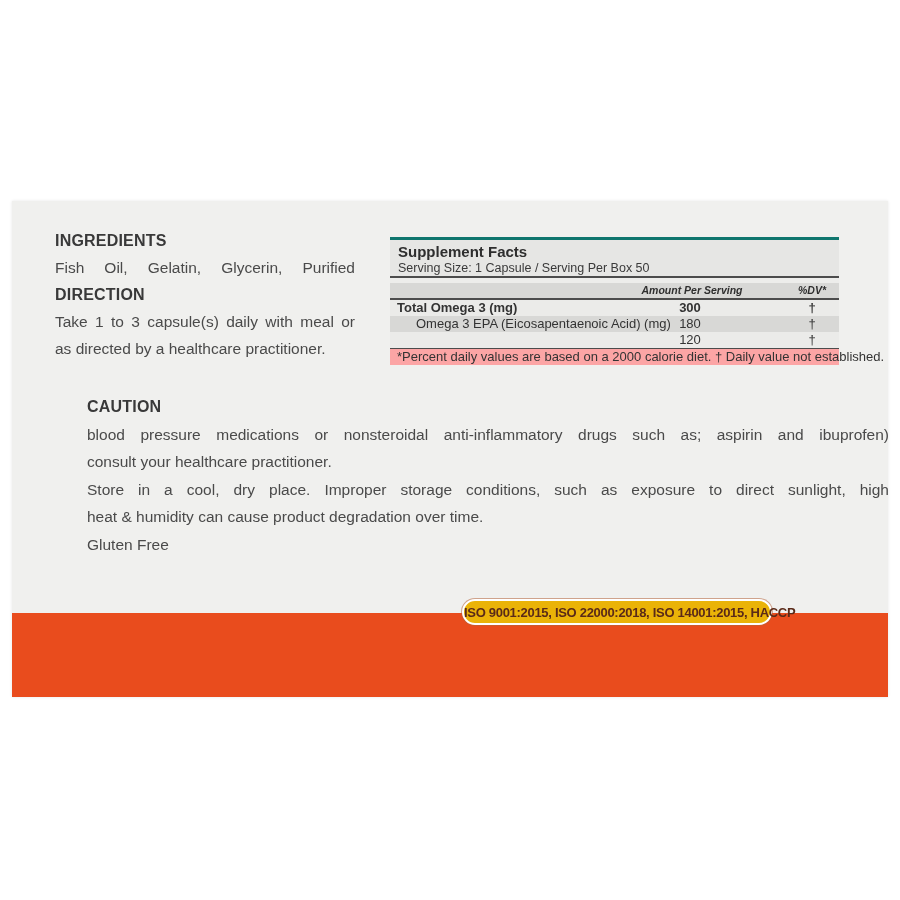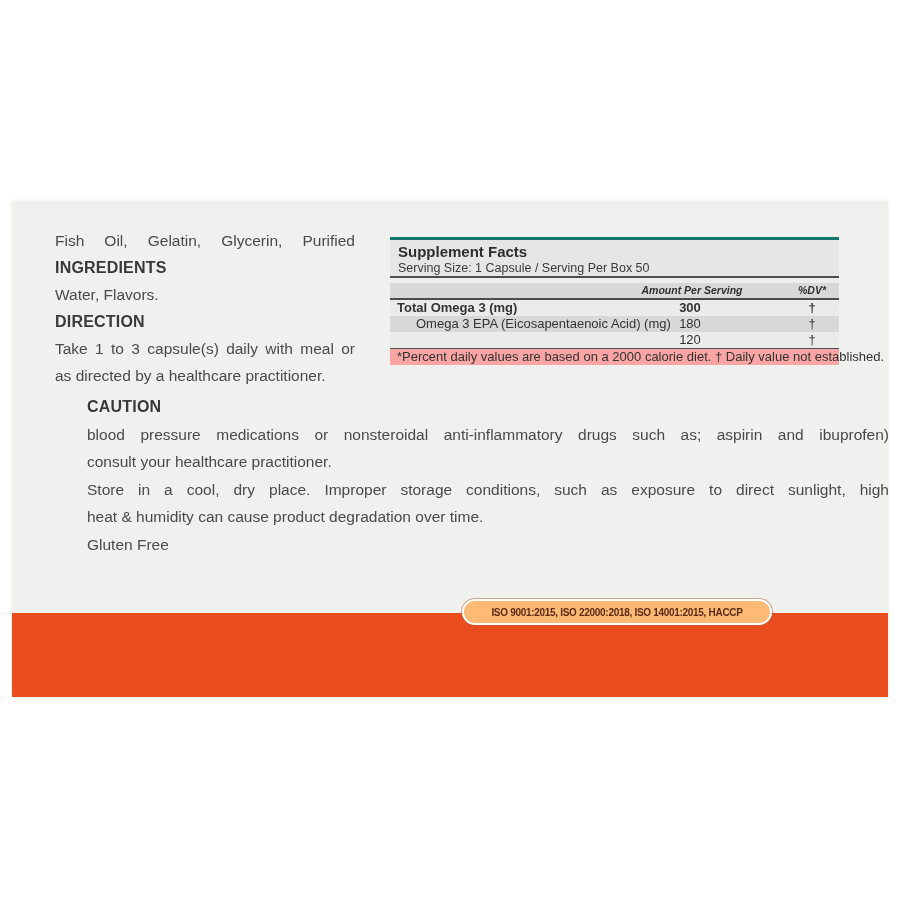--- a/index.html
+++ b/index.html
@@ -43,36 +43,35 @@
   .supp-row.shade{background:#d8d8d6;padding-left:12px;}
   .supp-row.light{background:#ebebe9;}
   .supp-foot{height:16px;line-height:16px;background:#fca5a5;padding-left:7px;font-size:13px;color:#333;white-space:nowrap;}
   
   .band{
     position:absolute;left:0;top:412px;width:876px;height:84px;
     background:#e94c1d;
   }
   .iso-pill{
     position:absolute;left:450px;top:398px;width:306px;height:22px;
-    background:#fdba74;border:2px solid #ffffff;border-radius:13px;
+    background:#eab308;border:2px solid #ffffff;border-radius:13px;
     box-shadow:0 0 0 1px rgba(180,100,60,.55);
-    display:flex;align-items:center;justify-content:center;
-    font-size:10px;font-weight:bold;color:#5a2a18;letter-spacing:-.3px;
+    display:flex;align-items:center;justify-content:flex-start;
+    font-size:13px;font-weight:bold;color:#5a2a18;letter-spacing:-.3px;
     white-space:nowrap;z-index:3;
   }
 </style>
 </head>
 <body>
 
 <div class="card">
 
   <div class="left-col">
+    <div class="line head">INGREDIENTS</div>
     <div class="line just">Fish Oil, Gelatin, Glycerin, Purified</div>
-    <div class="line head">INGREDIENTS</div>
-    <div class="line">Water, Flavors.</div>
     <div class="line head">DIRECTION</div>
     <div class="line just">Take 1 to 3 capsule(s) daily with meal or</div>
     <div class="line">as directed by a healthcare practitioner.</div>
   </div>
 
   <div class="supp">
     <div class="supp-title">Supplement Facts</div>
     <div class="supp-serving">Serving Size: 1 Capsule / Serving Per Box 50</div>
     <div class="rule2"></div>
     <div class="supp-gap"></div>

